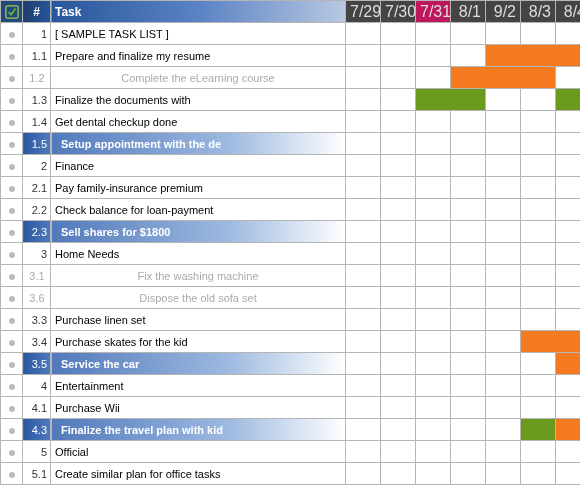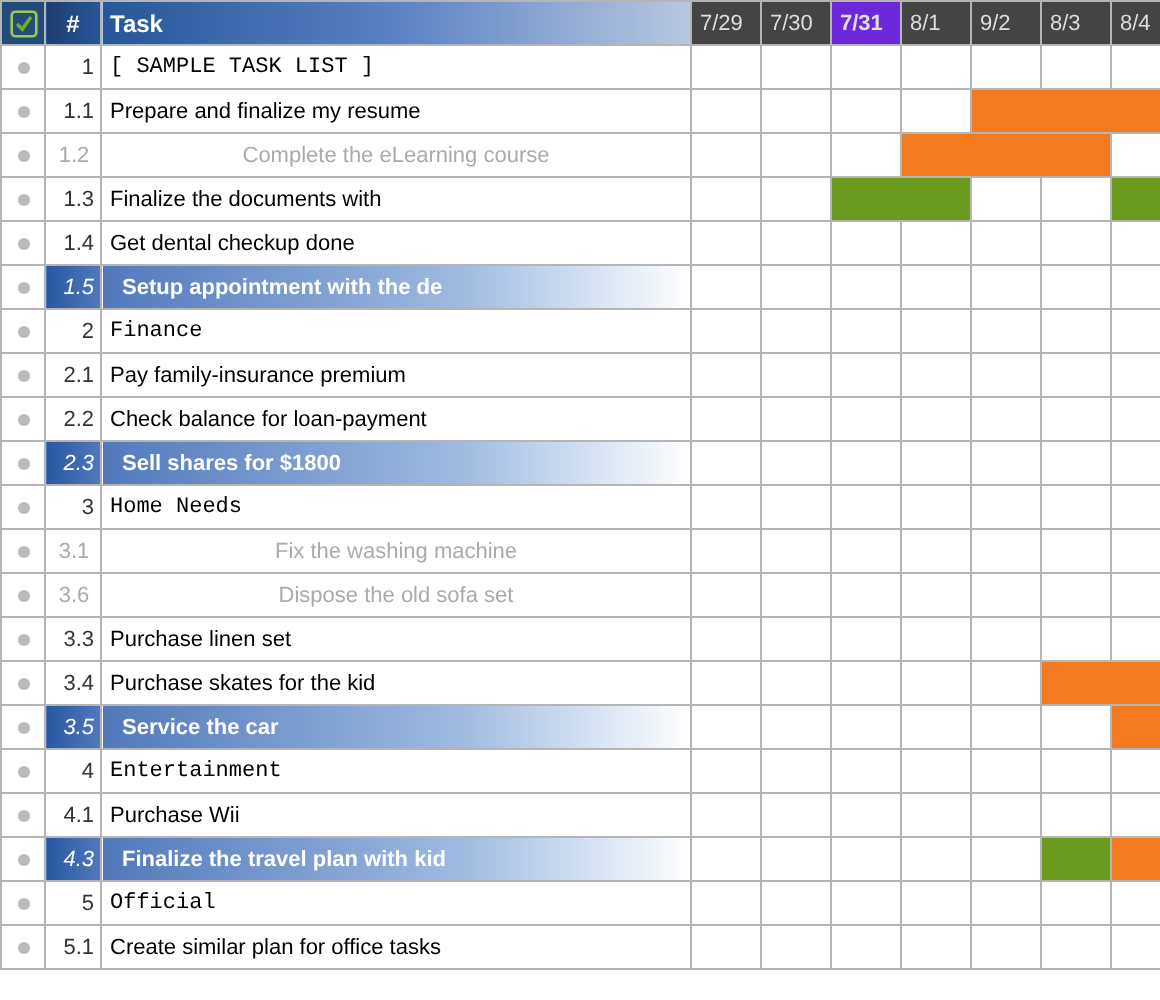--- a/index.html
+++ b/index.html
@@ -3,30 +3,30 @@
 <meta charset="utf-8">
 <style>
   * { margin: 0; padding: 0; box-sizing: border-box; }
   body { font-family: Arial, sans-serif; font-size: 11px; background: #fff; width: 580px; height: 500px; overflow: hidden; }
   table { border-collapse: collapse; width: 580px; table-layout: fixed; }
   th, td { border: 1px solid #b5b5b5; height: 22px; padding: 0 4px; overflow: hidden; white-space: nowrap; }
   th { color: #fff; font-weight: bold; text-align: left; font-size: 12px; }
   .h-check { width: 22px; background: #214c7a; text-align: center; }
   .h-num { width: 28px; background: linear-gradient(90deg, #1e3e6e, #27569b); text-align: center; }
   .h-task { width: 295px; background: linear-gradient(90deg, #27569b 0%, #5a82c4 50%, #b8c8e0 100%); }
-  .h-date { width: 35px; background: #444; color: #ddd; text-align: left; font-size: 11px; font-weight: normal; }
-  .h-date.today { background: #6d28d9; font-weight: bold; }
+  .h-date { width: 35px; background: #444; color: #ddd; text-align: right; font-size: 16px; font-weight: normal; }
+  .h-date.today { background: #be185d; }
   .c-check { text-align: center; }
   .c-check .dot { display:inline-block; width:6px; height:6px; background:#bbb; border-radius:50%; }
   .c-num { text-align: right; padding-right: 3px; color: #333; }
   .c-task { color: #000; text-overflow: ellipsis; }
   .row-cat .c-num { font-weight: normal; }
-  .row-cat .c-task { font-weight: normal; font-family: Liberation Mono, monospace; }
+  .row-cat .c-task { font-weight: normal; }
   .row-dim .c-num, .row-dim .c-task { color: #aaa; text-align: center; }
-  .row-hl .c-num { background: linear-gradient(90deg, #2858a3, #5179bb); color: #fff; font-style: italic; }
+  .row-hl .c-num { background: linear-gradient(90deg, #2858a3, #5179bb); color: #fff; }
   .row-hl .c-task { background: linear-gradient(90deg, #5179bb 0%, #9db9e0 60%, #fff 100%); color: #fff; font-weight: bold; padding-left: 10px; }
   .c-date { padding: 0; }
   .checkmark svg { width: 14px; height: 14px; display: block; margin: 0 auto; }
 </style>
 </head>
 <body>
 
 <table>
   <thead>
     <tr id="header-row">

